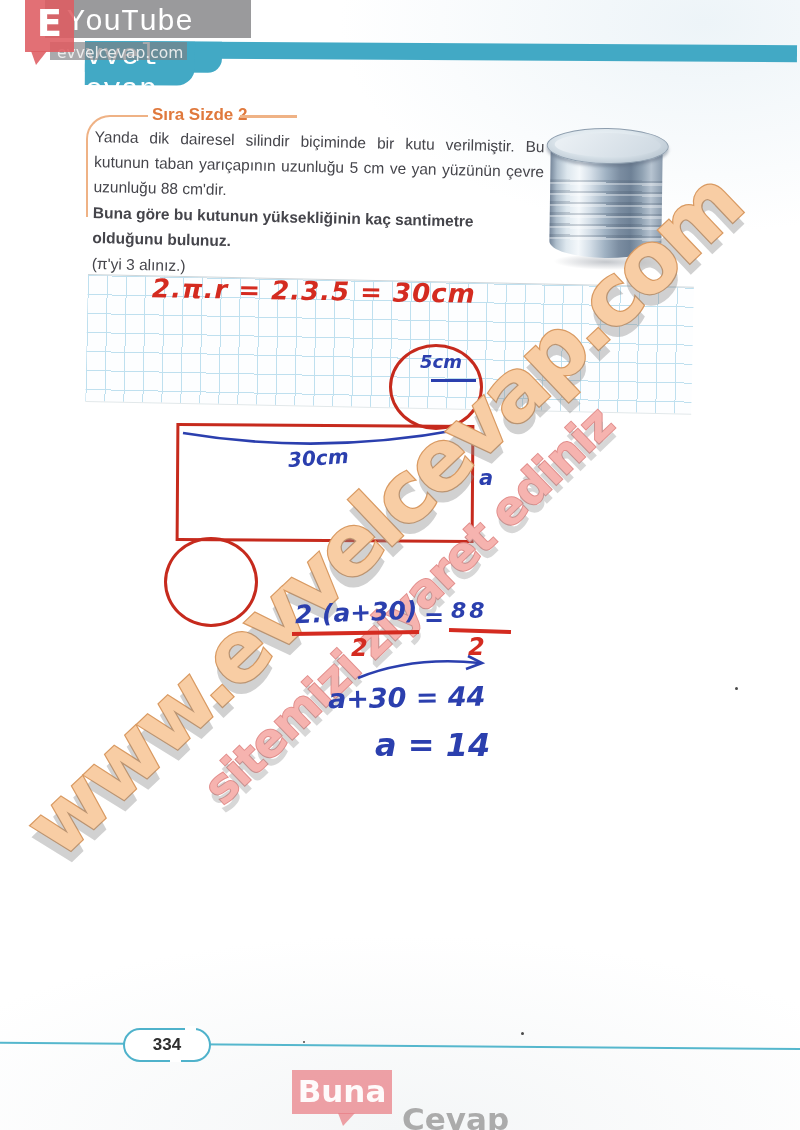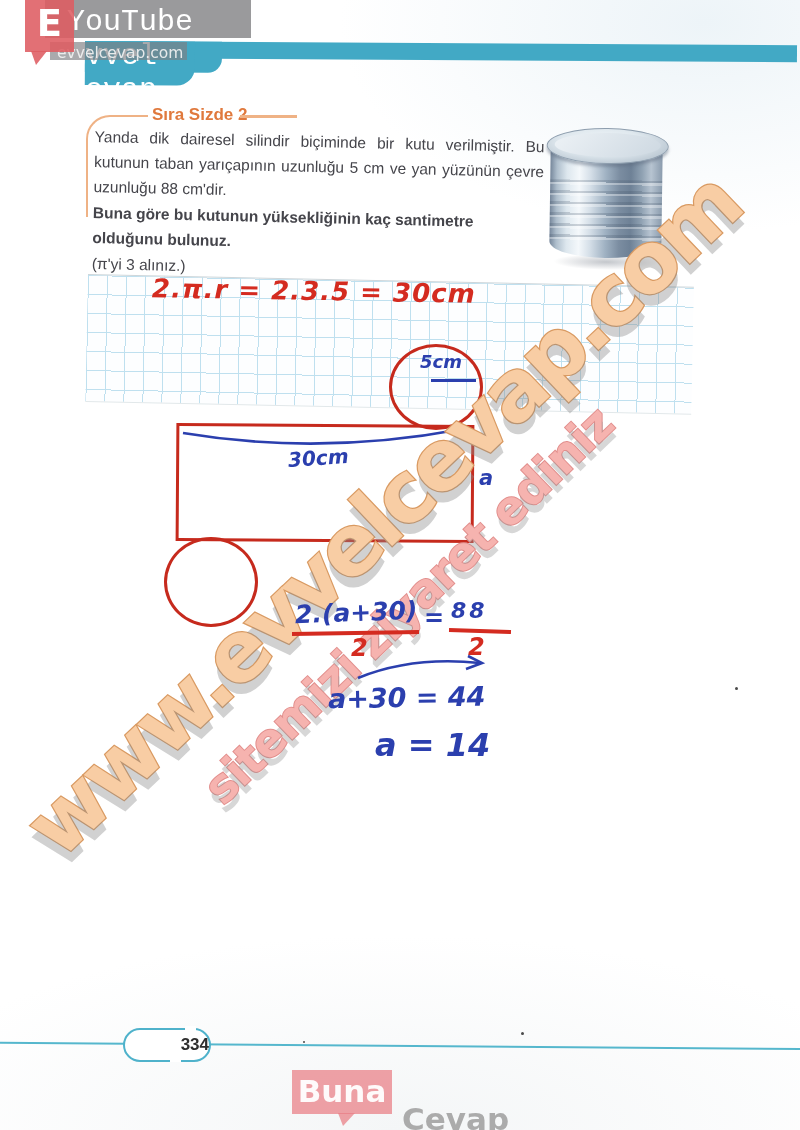--- a/index.html
+++ b/index.html
@@ -96,21 +96,21 @@
   .wm-url{left:40px;top:790px;height:100px;line-height:100px;font-size:84px;letter-spacing:-4px;
     color:#f8cda4;transform:rotate(-43.5deg);transform-origin:left center;
     text-shadow:-7px 9px 0 rgba(140,140,140,0.40);}
   .wm-visit{left:212px;top:765px;height:60px;line-height:60px;font-size:46px;letter-spacing:-1px;
     color:#f6b3af;-webkit-text-stroke:2px #e28f8d;transform:rotate(-44deg);transform-origin:left center;
     text-shadow:-5px 7px 0 rgba(150,150,150,0.38);}
 
   
   .footer-line{left:0;top:1045px;width:810px;height:2px;background:#55b7cd;transform:rotate(0.45deg);z-index:4;}
   .page-badge{left:123px;top:1028px;width:84px;height:30px;background:#fff;border:2px solid #4fb2cb;border-radius:17px;z-index:5;
-    text-align:right;line-height:29px;font-weight:bold;font-size:17px;color:#2e2e2e;}
+    text-align:center;line-height:29px;font-weight:bold;font-size:17px;color:#2e2e2e;}
   .badge-gap-top{left:185px;top:1026px;width:11px;height:5px;background:#fff;z-index:6;}
   .badge-gap-bottom{left:170px;top:1057px;width:11px;height:5px;background:#fff;z-index:6;}
 
   
   .topbar{left:45px;top:0;width:206px;height:38px;background:rgba(125,125,128,0.78);z-index:50;}
   .channel-name{position:absolute;left:22px;top:5px;color:#fff;font-family:Liberation Mono, monospace;font-size:30px;}
   .subbar{left:50px;top:42px;width:137px;height:18px;background:rgba(126,126,130,0.66);z-index:50;}
   .site-url{position:absolute;left:7px;top:2px;color:rgba(242,242,242,0.92);font-family:"DejaVu Sans",sans-serif;font-size:15.5px;}
   .e-logo{left:25px;top:0;width:49px;height:52px;background:rgba(222,92,98,0.88);z-index:51;}
   .e-logo::after{content:"";position:absolute;left:6px;bottom:-13px;width:0;height:0;

